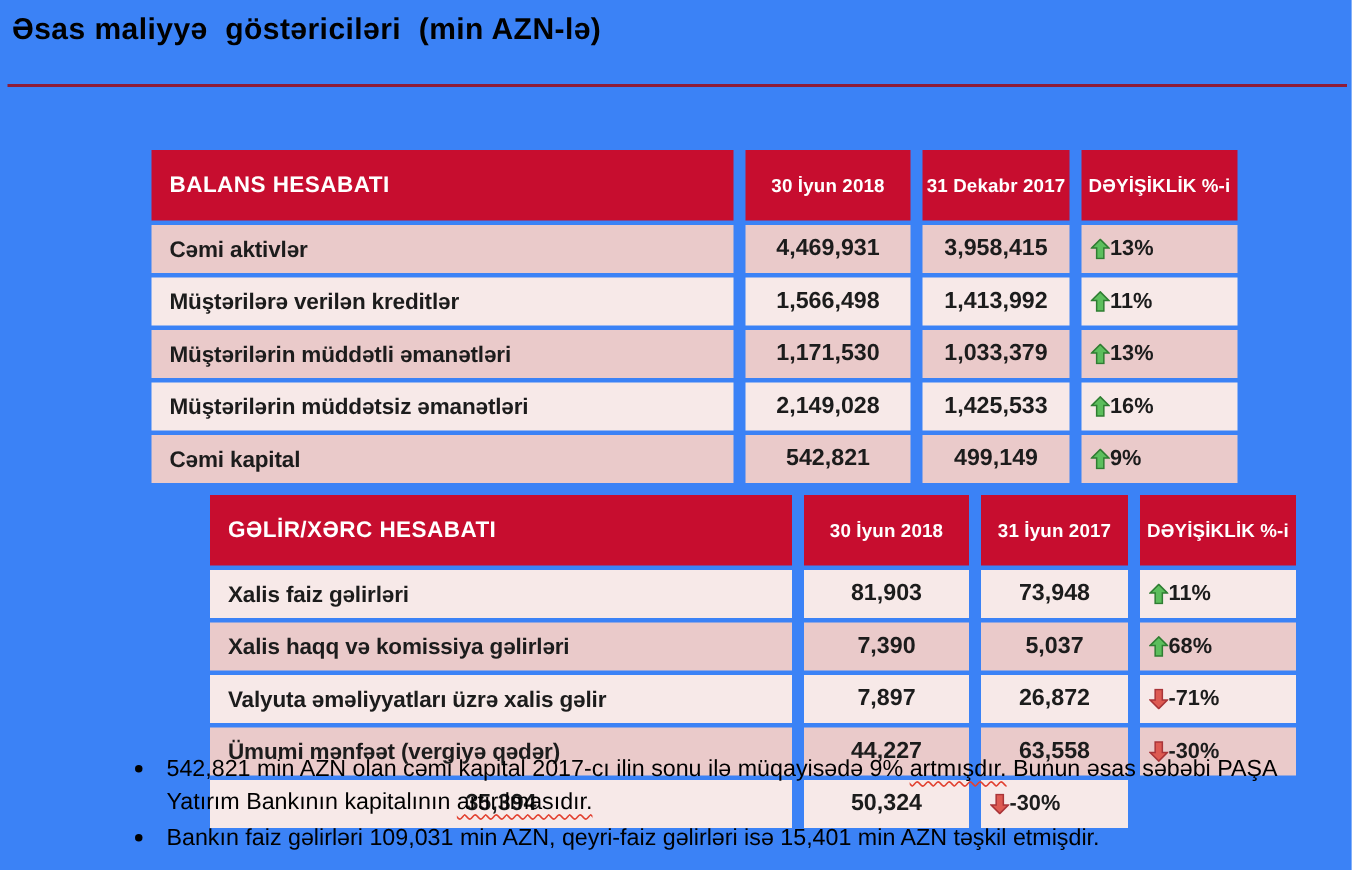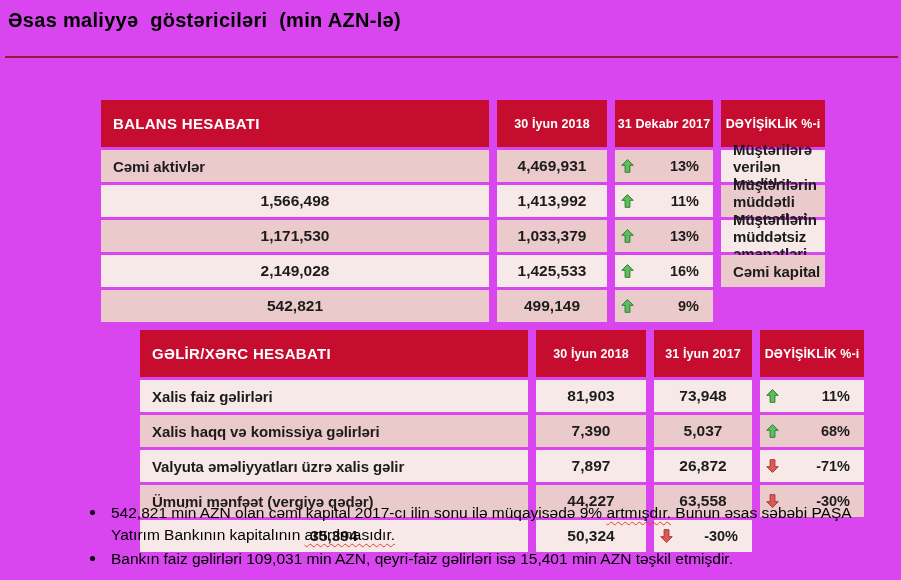--- a/index.html
+++ b/index.html
@@ -2,21 +2,21 @@
 <html><head>
 <meta charset="utf-8">
 <style>
   * { margin:0; padding:0; box-sizing:border-box; }
   html,body { background:#ffffff; }
   body {
     width:901px; height:580px;
     font-family:"Liberation Sans", sans-serif;
     position:relative; overflow:hidden;
   }
-  .canvas { position:relative; width:901px; height:580px; background:#d946ef; }
+  .canvas { position:relative; width:901px; height:580px; background:#3b82f6; }
 
   .page-title {
     position:absolute; left:8px; top:9px;
     font-size:20px; font-weight:bold; color:#000;
     white-space:pre; letter-spacing:0.3px;
   }
   .divider {
     position:absolute; left:5px; top:56px; width:893px; height:2px;
     background:#8E1C38;
   }
@@ -37,21 +37,21 @@
   .hcell.tname { padding-left:12px; font-size:15px; letter-spacing:0.3px; }
   .hcell.colh  { justify-content:center; font-size:12.5px; letter-spacing:0.1px; }
 
   .cell {
     height:32px; display:flex; align-items:center;
     font-size:15px; color:#1c1c1c;font-weight:bold;
   }
   .cell.label { padding-left:12px; letter-spacing:-0.1px; }
   .cell.num   { justify-content:center; font-size:15.5px; }
   .cell.chg   { padding-left:6px; padding-right:14px; }
-  .cell .pct  { flex:1; text-align:right; font-size:14.5px; }
+  .cell .pct  { flex:1; text-align:left; font-size:14.5px; }
 
   .shade-a { background:#EACACA; }
   .shade-b { background:#F7E9E8; }
 
   .arrow { display:flex; align-items:center; }
   .arrow svg { display:block; }
 
   .notes { position:absolute; left:88px; top:502px; width:764px; list-style:none; }
   .note {
     position:relative; padding-left:23px;
@@ -81,20 +81,21 @@
   <div class="tables">
 
     <div class="fin-table">
       <div class="hcell tname">BALANS HESABATI</div>
       <div class="hcell colh">30 İyun 2018</div>
       <div class="hcell colh">31 Dekabr 2017</div>
       <div class="hcell colh">DƏYİŞİKLİK %-i</div>
 
       <div class="cell label shade-a">Cəmi aktivlər</div>
       <div class="cell num shade-a">4,469,931</div>
+      <div class="cell num shade-a">3,958,415</div>
       <div class="cell chg shade-a">
         <span class="arrow">
             <svg width="13" height="14" viewBox="0 0 13 14">
               <path d="M6.5 0.6 L12.2 6.3 L8.9 6.3 L8.9 13.3 L4.1 13.3 L4.1 6.3 L0.8 6.3 Z" fill="#5CBE5C" stroke="#2F7D32" stroke-width="1"></path>
             </svg>
           </span>
 
         <span class="pct">13%</span>
       </div>
 

